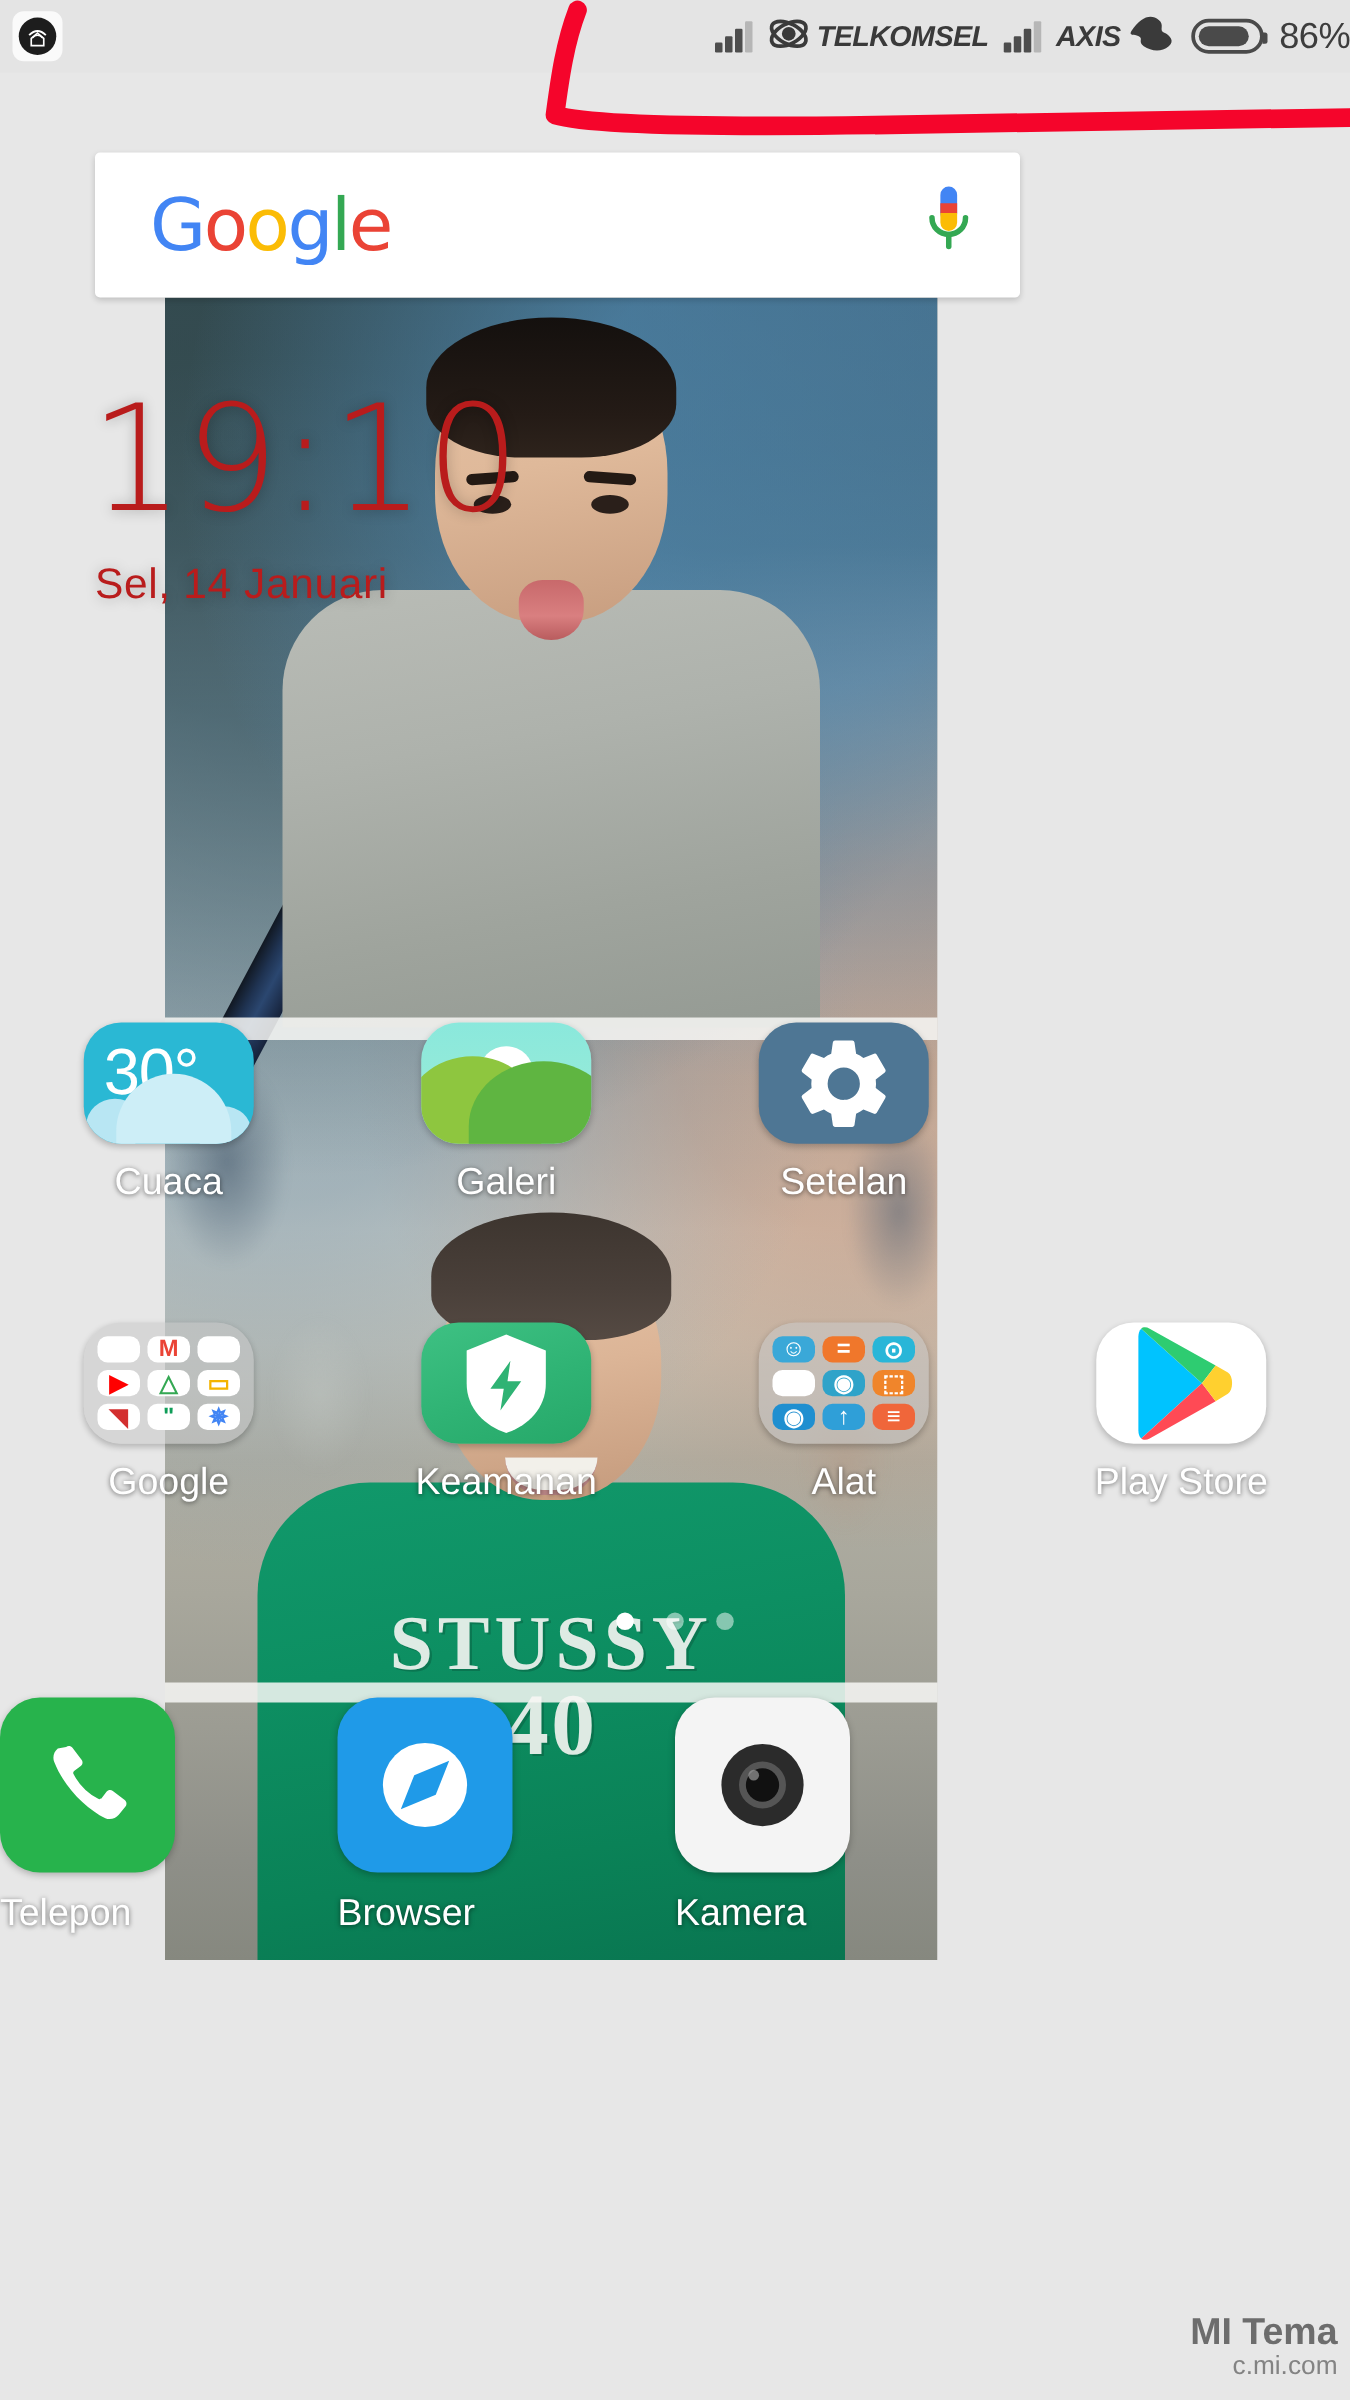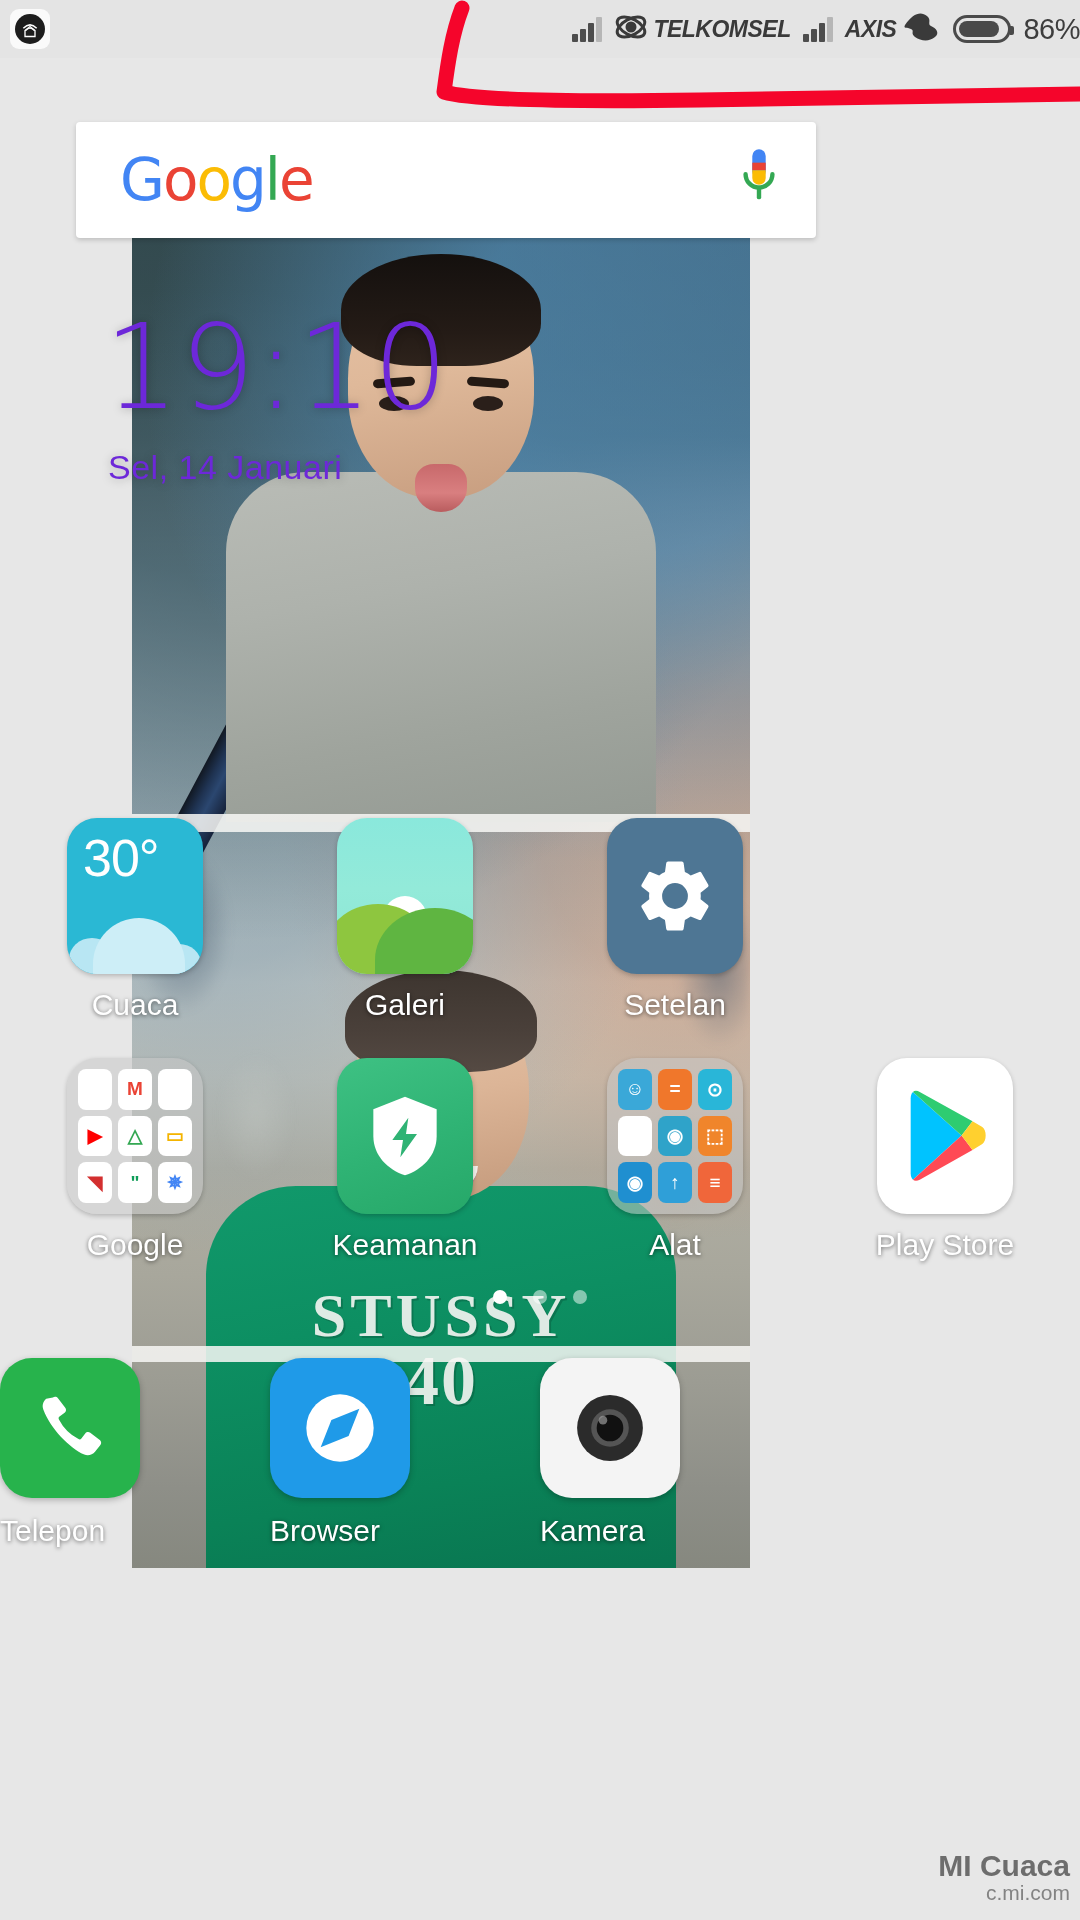--- a/index.html
+++ b/index.html
@@ -328,23 +328,22 @@
   }
   #google-logo span { display: inline; }
   #mic-icon { flex-shrink: 0; }
 
   
   #clock-widget {
     position: absolute;
     left: 72px;
     top: 308px;
     z-index: 12;
-    color: #6d28d9;
+    color: #b91c1c;
     text-shadow: 0 1px 10px rgba(0,0,0,0.25);
-    margin-left: 32px;
   }
   #clock-time {
     font-family: "DejaVu Sans", sans-serif;
     font-size: 118px;
     font-weight: 200;
     line-height: 1;
     letter-spacing: 1px;
   }
   #clock-date {
     margin-top: 22px;
@@ -366,21 +365,21 @@
   #row-2 { top: 1058px; }
 
   .app-cell {
     width: 270px;
     display: flex;
     flex-direction: column;
     align-items: center;
   }
   .app-icon {
     width: 136px;
-    height: 156px;
+    height: 97px;
     border-radius: 30px;
     position: relative;
     overflow: hidden;
     box-shadow: 0 2px 5px rgba(0,0,0,0.22);
   }
   .app-label {
     margin-top: 14px;
     font-size: 30px;
     color: #ffffff;
     text-shadow: 0 1px 4px rgba(0,0,0,0.55);
@@ -805,17 +804,17 @@
           <circle cx="12" cy="12" r="4.8" fill="#555"></circle>
           <circle cx="12" cy="12" r="3.4" fill="#111"></circle>
           <circle cx="10.2" cy="10" r="1.1" fill="#9a9a9a" opacity="0.7"></circle>
         </svg>
       </div>
       <div class="dock-label">Kamera</div>
     </div>
   </div>
 
   <div id="watermark">
-    <div id="wm-1">MI Cuaca</div>
+    <div id="wm-1">MI Tema</div>
     <div id="wm-2">c.mi.com</div>
   </div>
 
 </div>
 
 </body></html>

